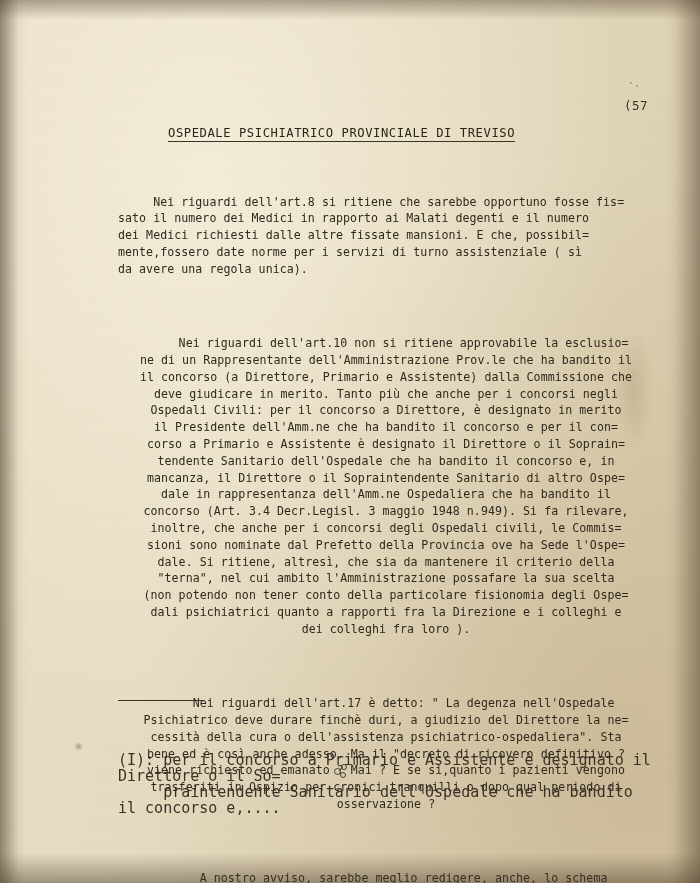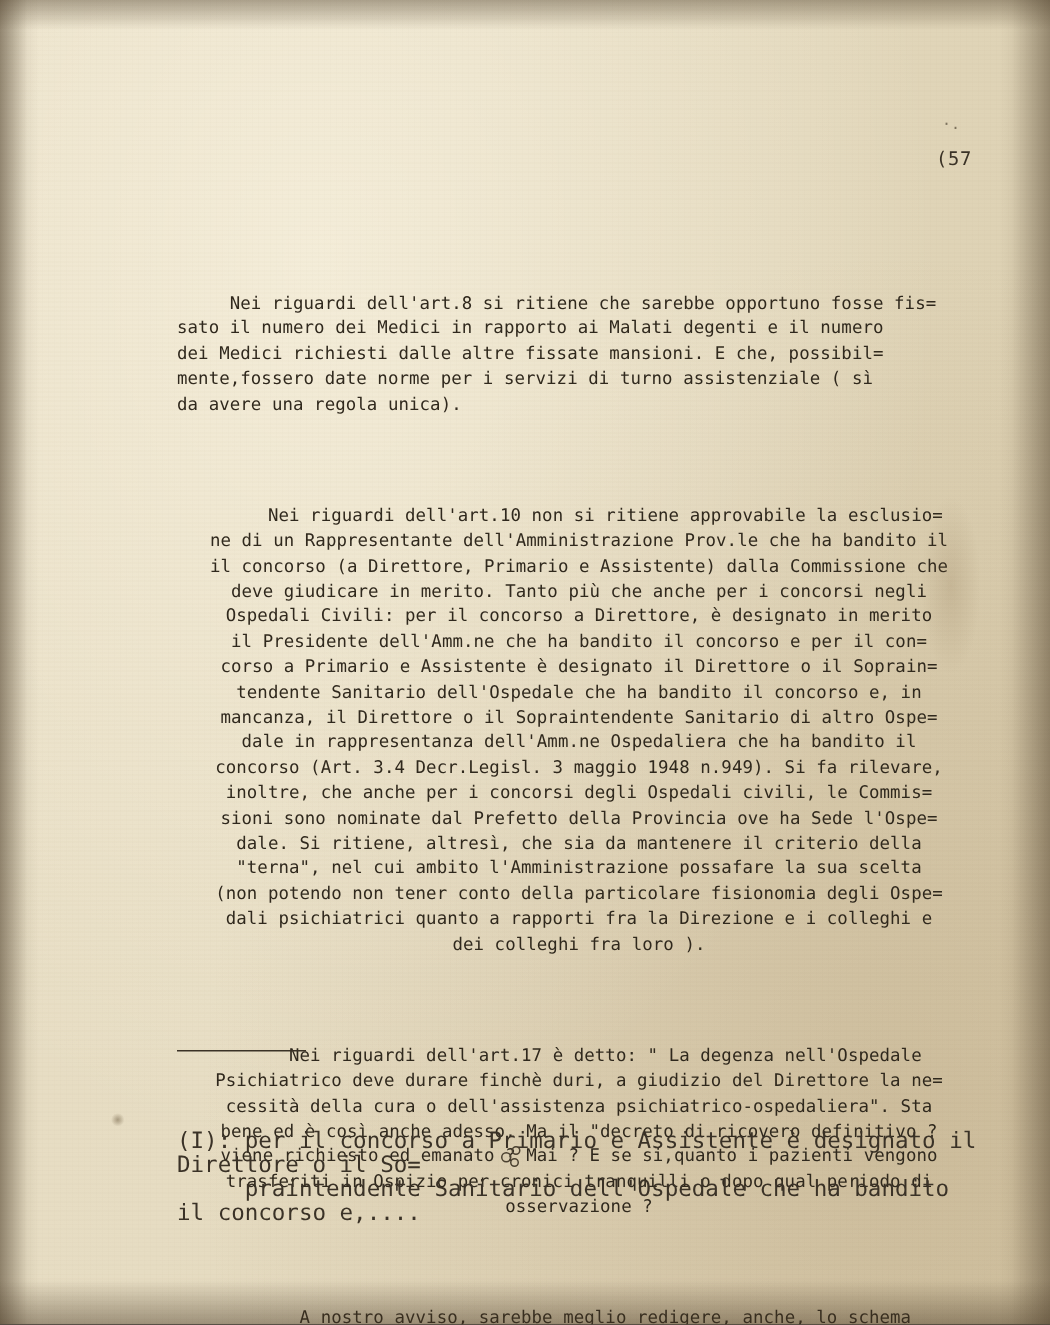--- a/index.html
+++ b/index.html
@@ -190,20 +190,21 @@
 <body>
 
 <div class="page">
 
   <div class="content">
 
     <div class="corner-mark">·.</div>
 
     <div class="page-number">(57</div>
 
+    <div class="doc-title">OSPEDALE PSICHIATRICO PROVINCIALE DI TREVISO</div>
 
     <div class="body-block">
       <p class="para">     Nei riguardi dell'art.8 si ritiene che sarebbe opportuno fosse fis=
 sato il numero dei Medici in rapporto ai Malati degenti e il numero
 dei Medici richiesti dalle altre fissate mansioni. E che, possibil=
 mente,fossero date norme per i servizi di turno assistenziale ( sì
 da avere una regola unica).</p>
       <p class="para">     Nei riguardi dell'art.10 non si ritiene approvabile la esclusio=
 ne di un Rappresentante dell'Amministrazione Prov.le che ha bandito il
 il concorso (a Direttore, Primario e Assistente) dalla Commissione che

